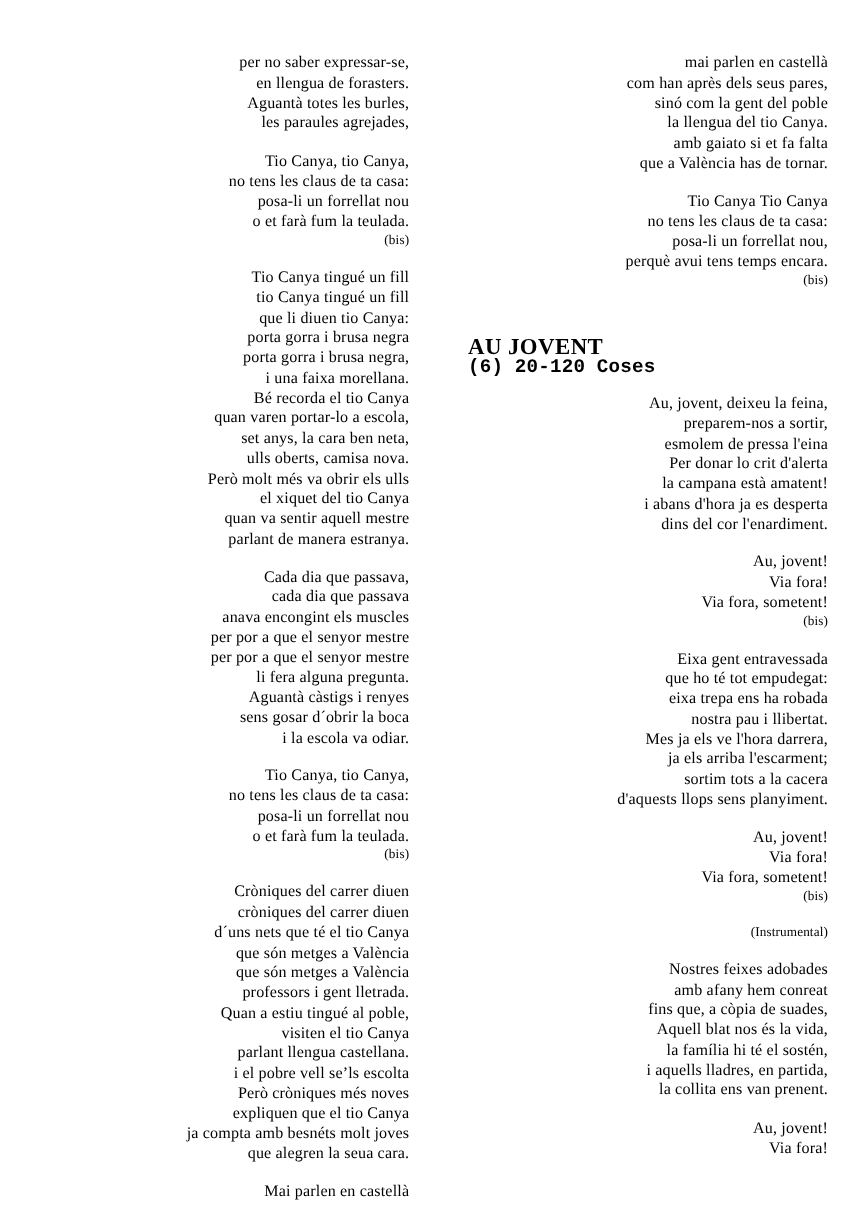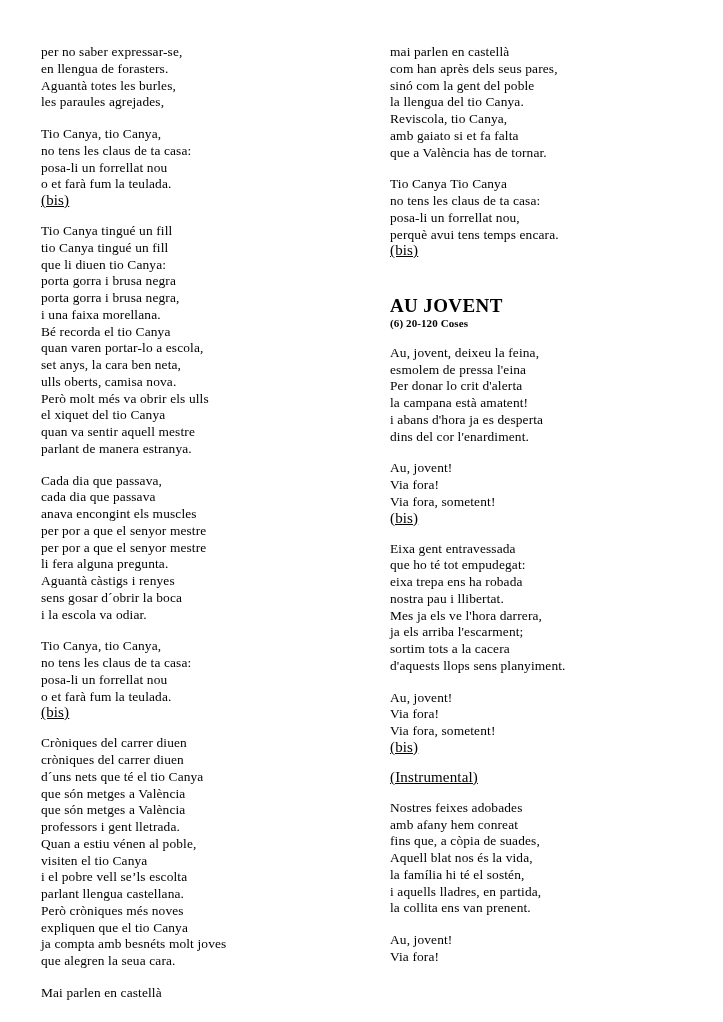--- a/index.html
+++ b/index.html
@@ -19,45 +19,46 @@
   .column {
     position: absolute;
     top: 44px;
     width: 300px;
   }
   .column-left  { left: 41px; }
   .column-right { left: 390px; }
 
   .stanza {
     margin: 0 0 15px 0;
+    text-align: right;
   }
   .stanza:last-child { margin-bottom: 0; }
 
   .line {
     font-size: 13.4px;
     line-height: 16.75px;
     white-space: pre;
     letter-spacing: 0.01em;
   }
   .line.small {
-    font-size: 15px;
+    font-size: 11px;
     line-height: 15px;
-    text-decoration: underline;
   }
   .song-title {
     font-size: 19px;
     line-height: 17.5px;
     font-weight: bold;
     letter-spacing: 0.02em;
   }
   .song-subtitle {
-    font-size: 11px;
+    font-size: 16px;
     line-height: 16px;
     font-weight: bold;
     letter-spacing: 0.01em;
+    font-family: Liberation Mono, monospace;
   }
   .heading-block {
     margin: 0 0 14px 0;
   }
   .gap-before-heading {
     height: 24px;
   }
 </style>
 </head>
 <body>
@@ -111,57 +112,57 @@
         <div class="line">o et farà fum la teulada.</div>
         <div class="line small">(bis)</div>
       </div>
       <div class="stanza">
         <div class="line">Cròniques del carrer diuen</div>
         <div class="line">cròniques del carrer diuen</div>
         <div class="line">d´uns nets que té el tio Canya</div>
         <div class="line">que són metges a València</div>
         <div class="line">que són metges a València</div>
         <div class="line">professors i gent lletrada.</div>
-        <div class="line">Quan a estiu vénen al poble,</div>
+        <div class="line">Quan a estiu tingué al poble,</div>
         <div class="line">visiten el tio Canya</div>
+        <div class="line">parlant llengua castellana.</div>
         <div class="line">i el pobre vell se’ls escolta</div>
-        <div class="line">parlant llengua castellana.</div>
         <div class="line">Però cròniques més noves</div>
         <div class="line">expliquen que el tio Canya</div>
         <div class="line">ja compta amb besnéts molt joves</div>
         <div class="line">que alegren la seua cara.</div>
       </div>
       <div class="stanza">
         <div class="line">Mai parlen en castellà</div>
       </div>
     </div>
   <div class="column column-right">
       <div class="stanza">
         <div class="line">mai parlen en castellà</div>
         <div class="line">com han après dels seus pares,</div>
         <div class="line">sinó com la gent del poble</div>
         <div class="line">la llengua del tio Canya.</div>
-        <div class="line">Reviscola, tio Canya,</div>
         <div class="line">amb gaiato si et fa falta</div>
         <div class="line">que a València has de tornar.</div>
       </div>
       <div class="stanza">
         <div class="line">Tio Canya Tio Canya</div>
         <div class="line">no tens les claus de ta casa:</div>
         <div class="line">posa-li un forrellat nou,</div>
         <div class="line">perquè avui tens temps encara.</div>
         <div class="line small">(bis)</div>
       </div>
       <div class="gap-before-heading"></div>
       <div class="heading-block">
         <div class="song-title">AU JOVENT</div>
         <div class="song-subtitle">(6) 20-120 Coses</div>
       </div>
       <div class="stanza">
         <div class="line">Au, jovent, deixeu la feina,</div>
+        <div class="line">preparem-nos a sortir,</div>
         <div class="line">esmolem de pressa l'eina</div>
         <div class="line">Per donar lo crit d'alerta</div>
         <div class="line">la campana està amatent!</div>
         <div class="line">i abans d'hora ja es desperta</div>
         <div class="line">dins del cor l'enardiment.</div>
       </div>
       <div class="stanza">
         <div class="line">Au, jovent!</div>
         <div class="line">Via fora!</div>
         <div class="line">Via fora, sometent!</div>

